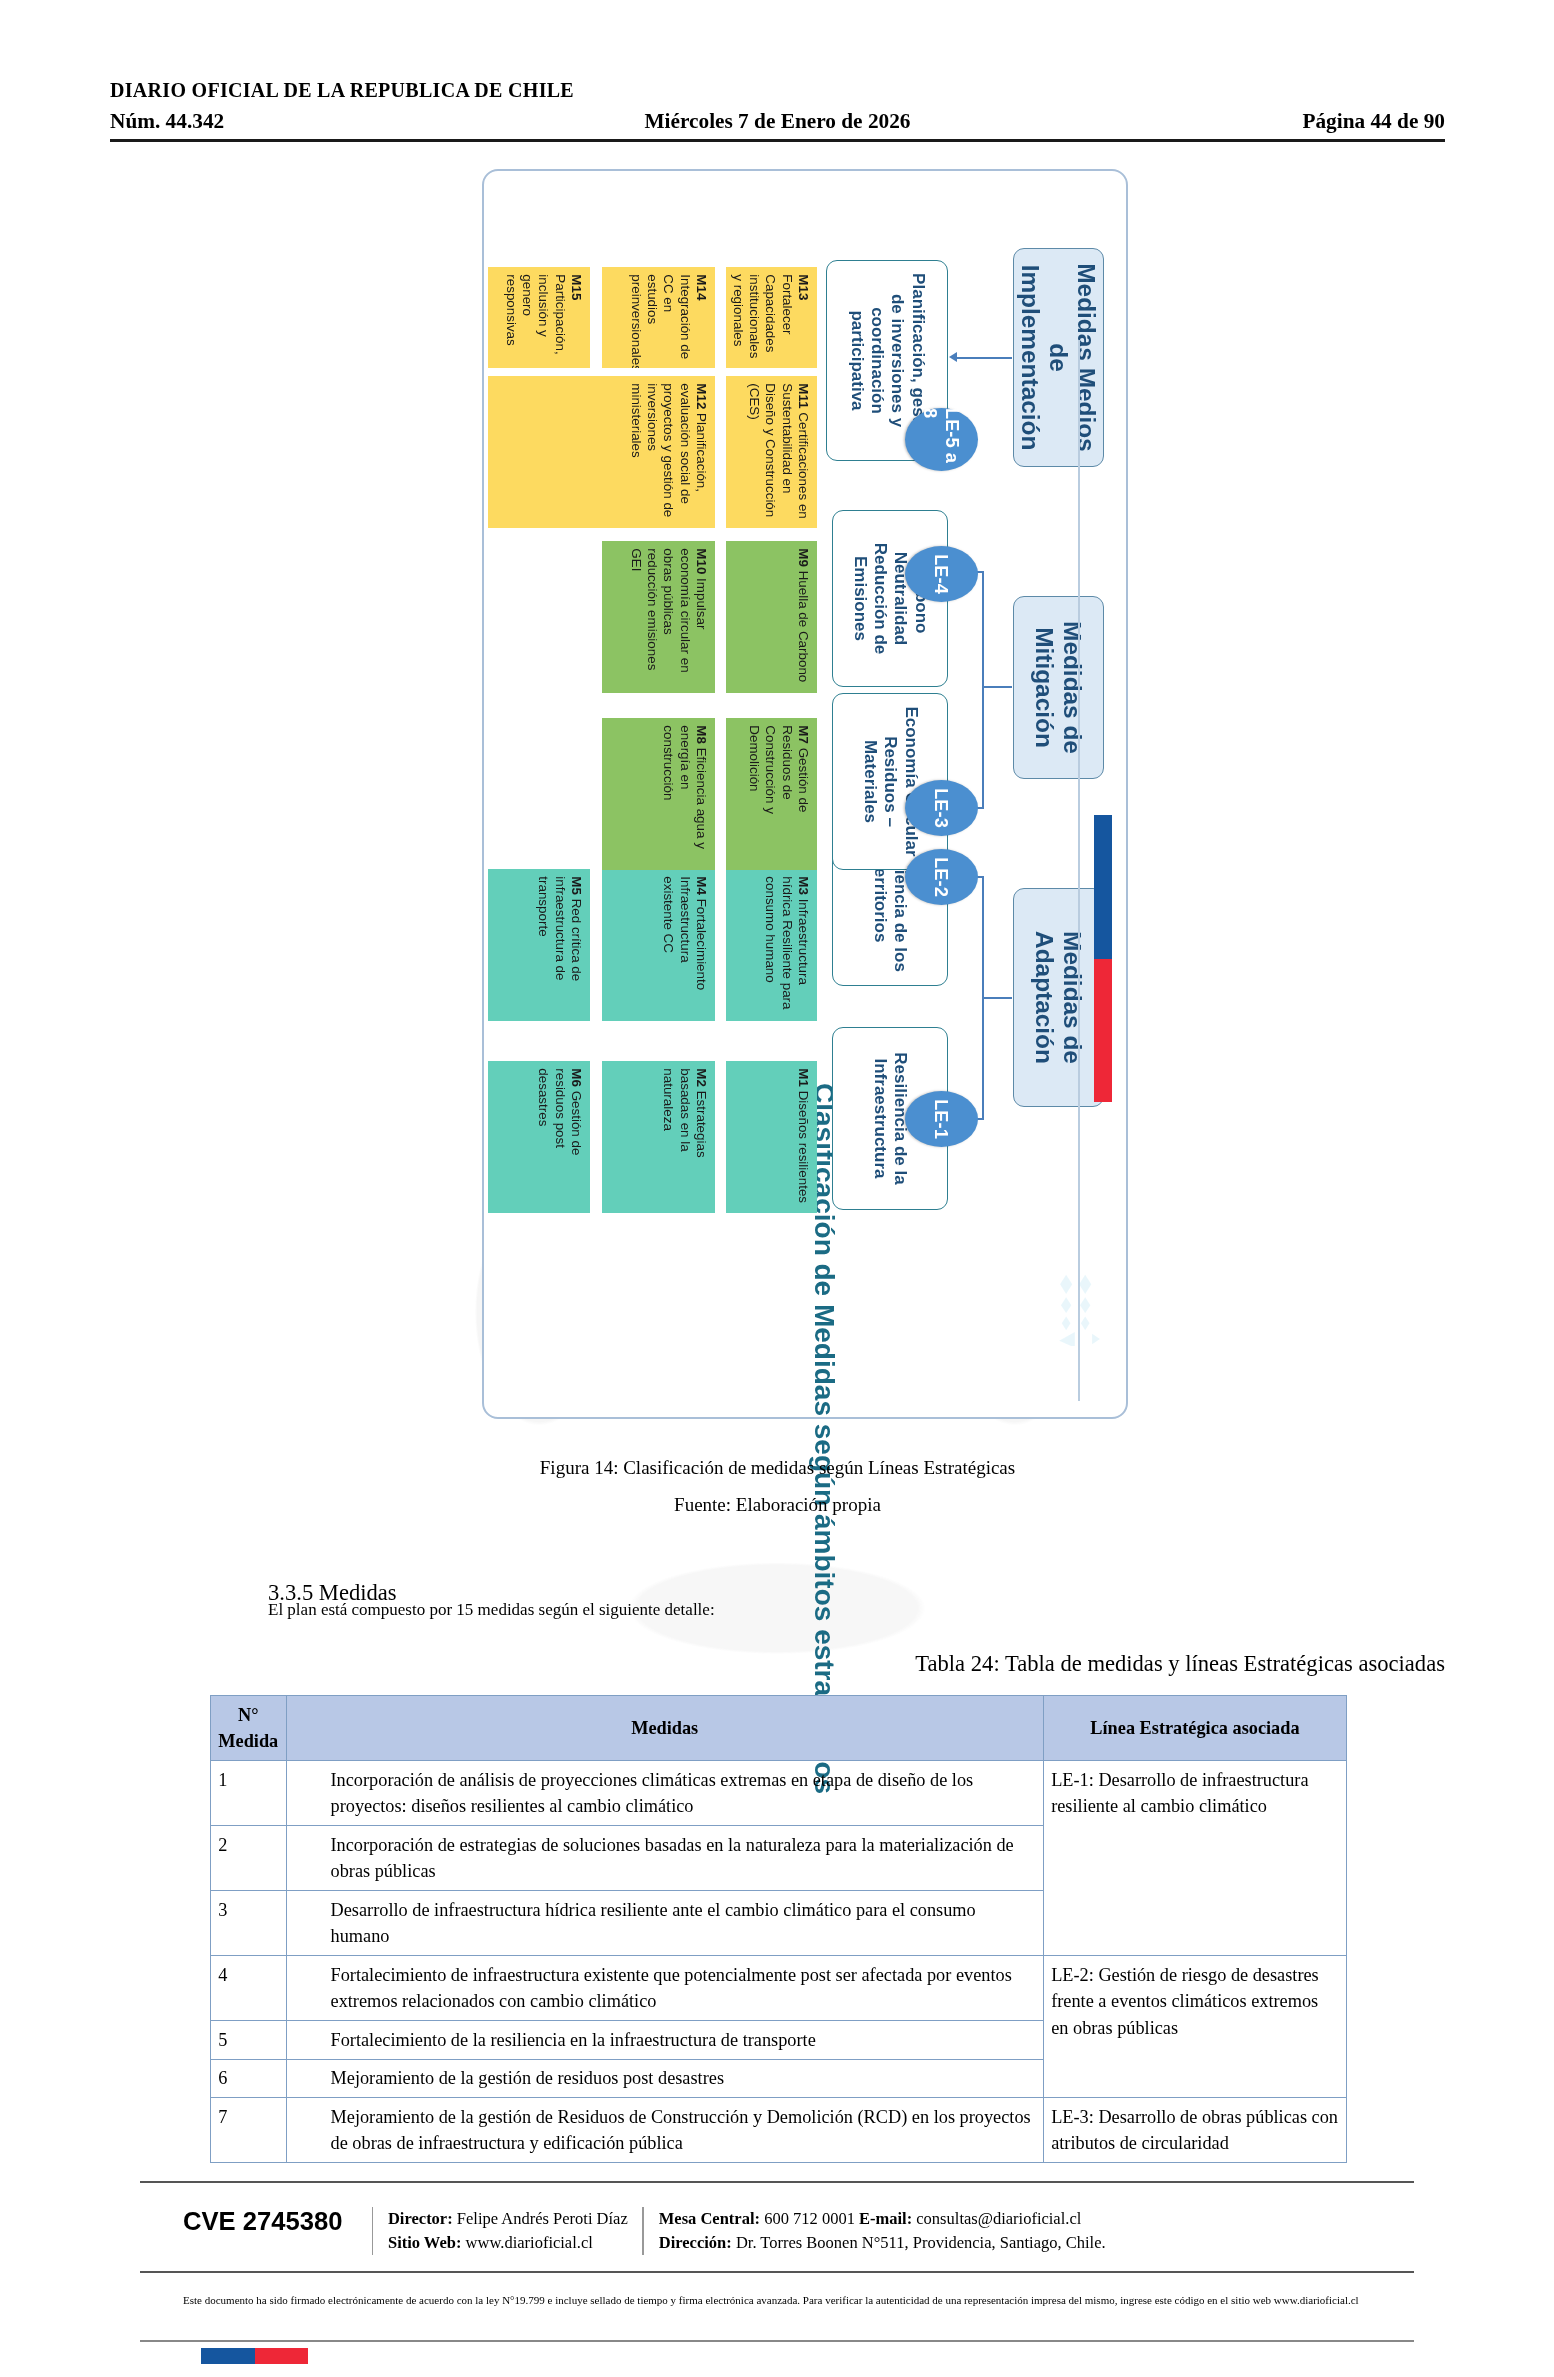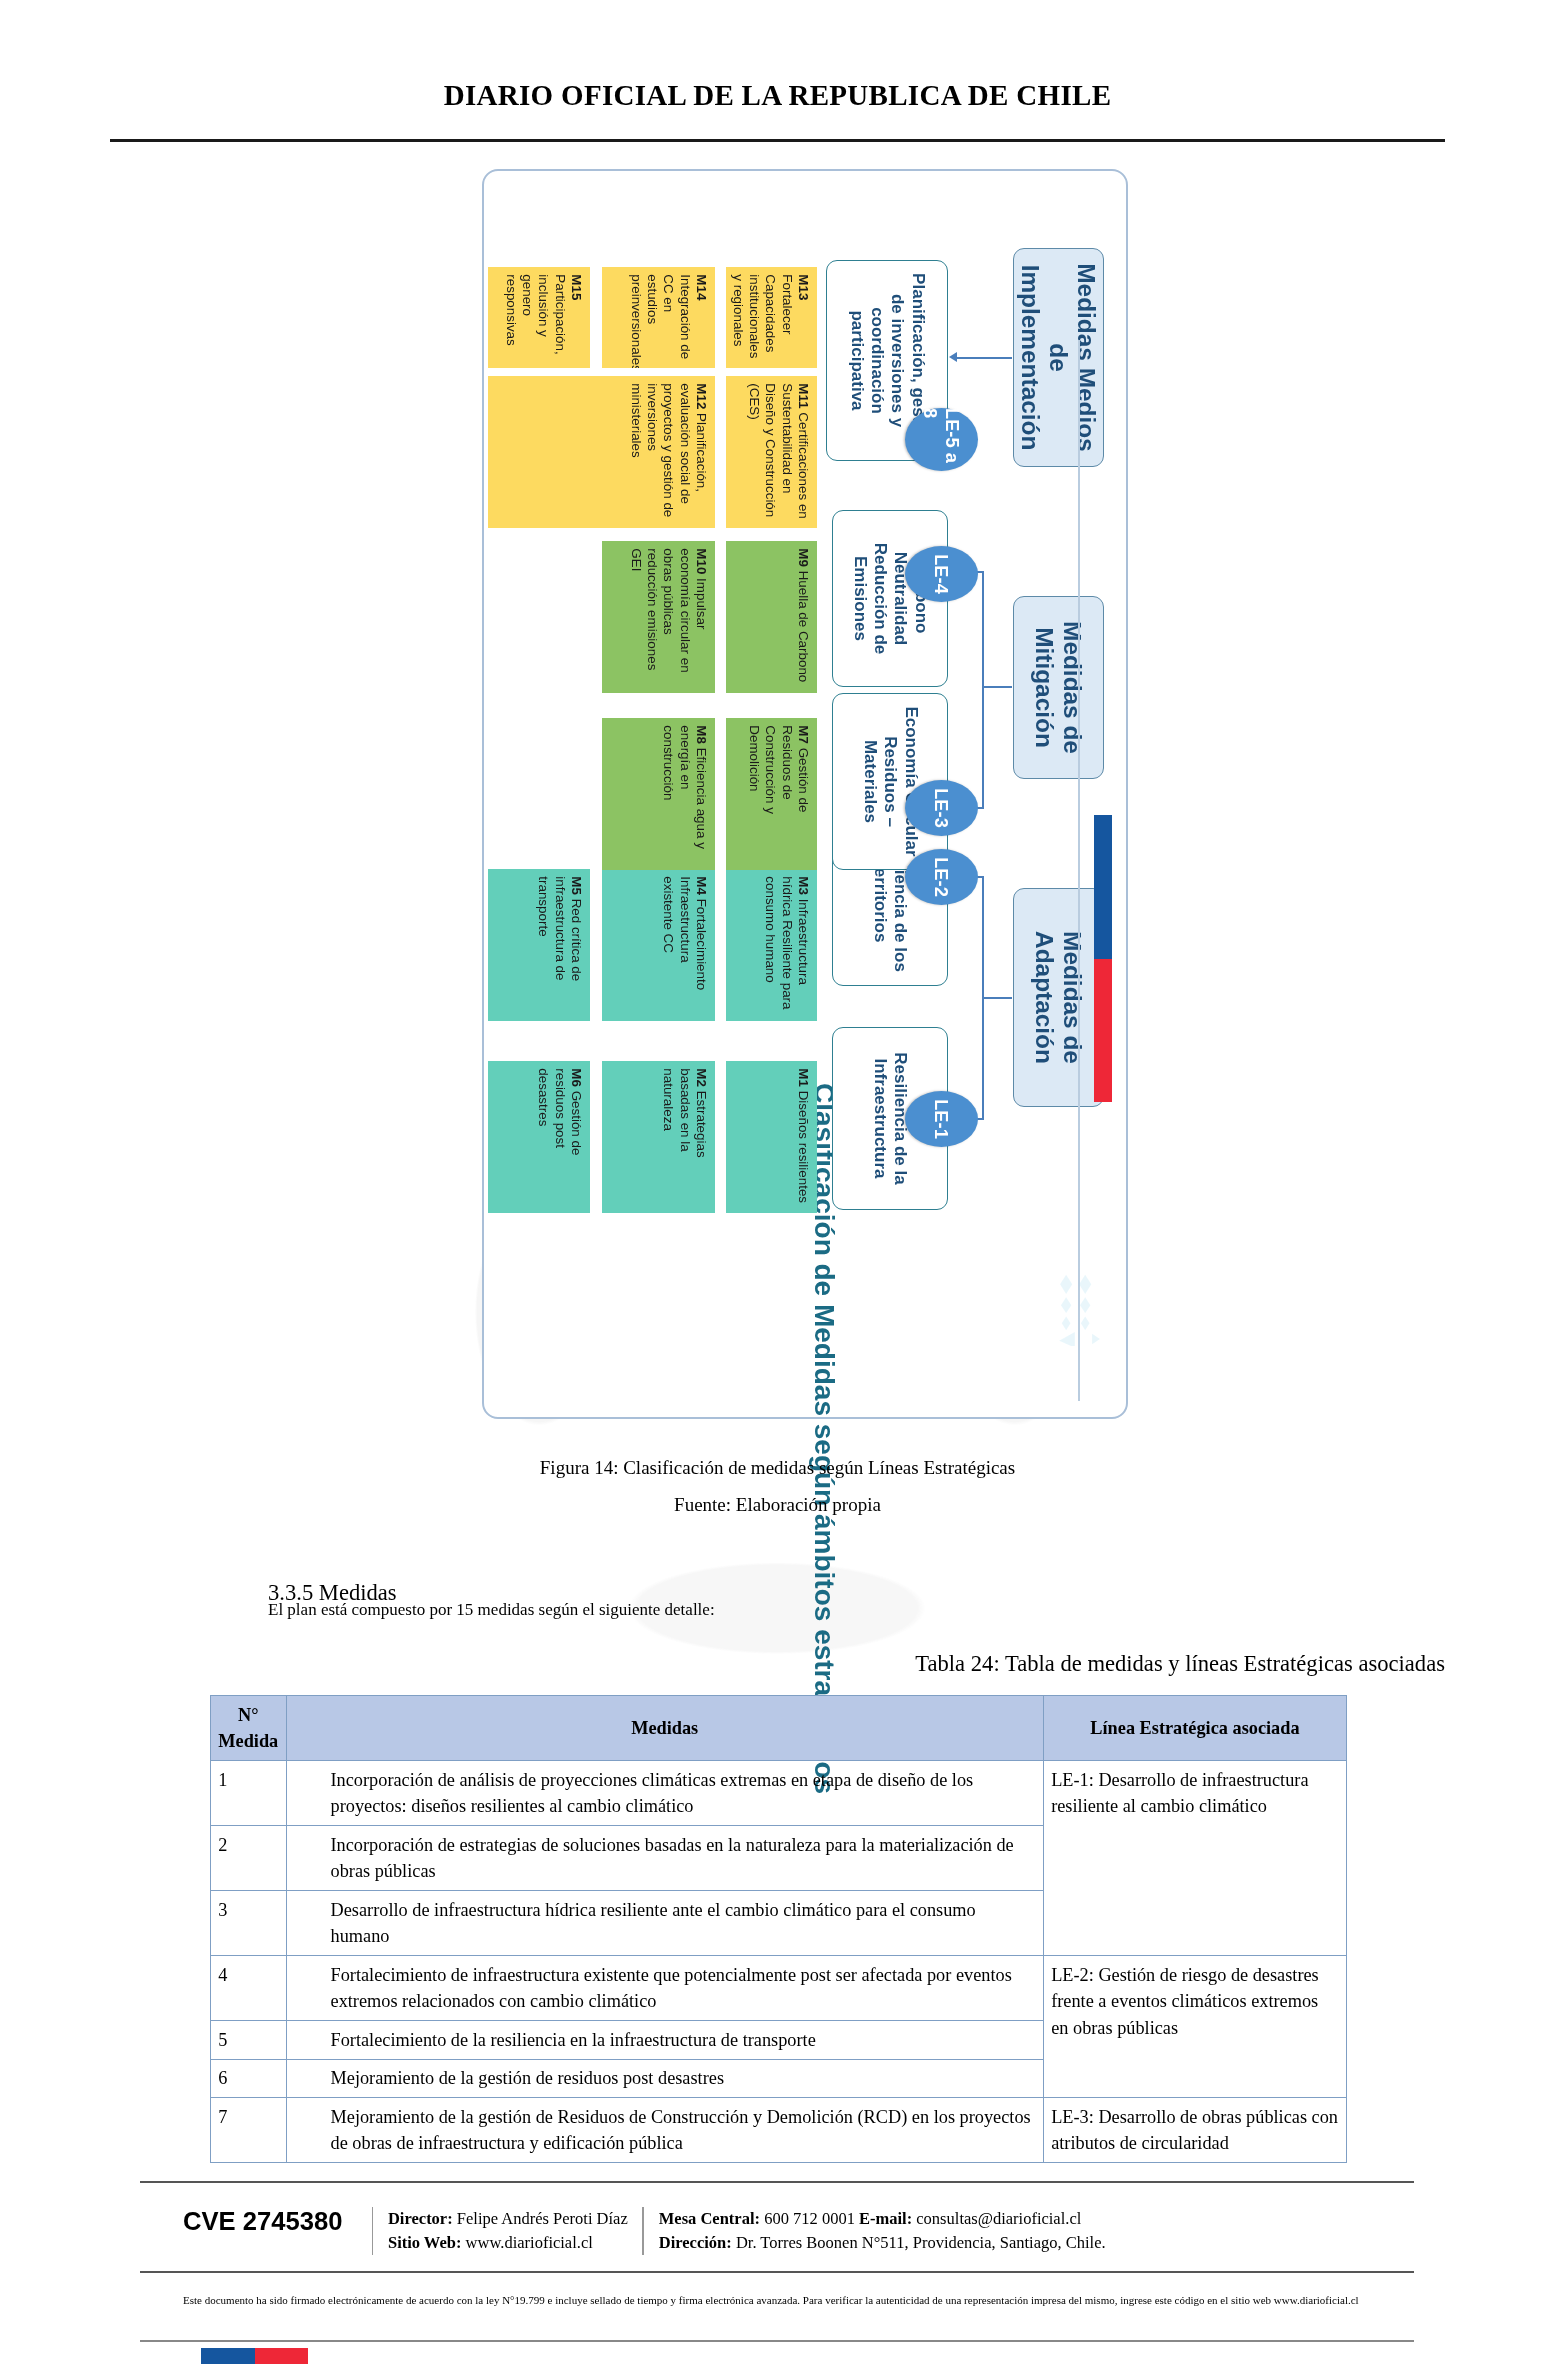--- a/index.html
+++ b/index.html
@@ -1,21 +1,21 @@
 <!DOCTYPE html>
 <html style="font-size:9.8px"><head>
 <meta charset="utf-8">
 <style>
   html,body{margin:0;padding:0;background:#fff;}
   body{width:1554px;height:2377px;position:relative;
        font-family:"Liberation Serif",serif;color:#000;}
 
   
   .pg-head{position:absolute;left:110px;top:79px;width:1335px;}
-  .hd-title{text-align:center;font-weight:bold;font-size:29px;letter-spacing:0.3px;}
+  .hd-title{text-align:left;font-weight:bold;font-size:20px;letter-spacing:0.3px;}
   .hd-row{display:flex;justify-content:space-between;align-items:baseline;
           margin-top:7.3px;font-size:21.3px;font-weight:bold;}
   .hd-row .mid{position:absolute;left:0;right:0;text-align:center;font-weight:bold;}
   .hd-rule{position:absolute;left:110px;top:139px;width:1335px;height:3px;background:#1a1a1a;}
 
   
   .watermark{position:absolute;left:50%;top:884px;transform:translateX(-50%);
              width:914px;height:823px;opacity:.05;pointer-events:none;
              background:
                radial-gradient(ellipse 183px 256px at 50% 45%, #555 0 58%, transparent 60%),
@@ -101,20 +101,25 @@
   .ft-note{position:absolute;left:183px;top:2292px;width:1195px;font-size:11px;line-height:1.5;}
   .ft-flag{position:absolute;left:201px;top:2348px;width:107px;height:16px;display:flex;}
   .ft-flag .b{width:50%;background:#15569f;}
   .ft-flag .r{width:50%;background:#ee2737;}
 </style>
 </head>
 <body>
 
 <div class="pg-head">
   <div class="hd-title">DIARIO OFICIAL DE LA REPUBLICA DE CHILE</div>
+  <div class="hd-row">
+    <span>Núm. 44.342</span>
+    <span class="mid">Miércoles 7 de Enero de 2026</span>
+    <span>Página 44 de 90</span>
+  </div>
 </div>
 <div class="hd-rule"></div>
 
 <div class="watermark"></div>
 
 <div class="fig-wrap">
   <div class="fig-frame"></div>
 
   <div class="rot">
 

